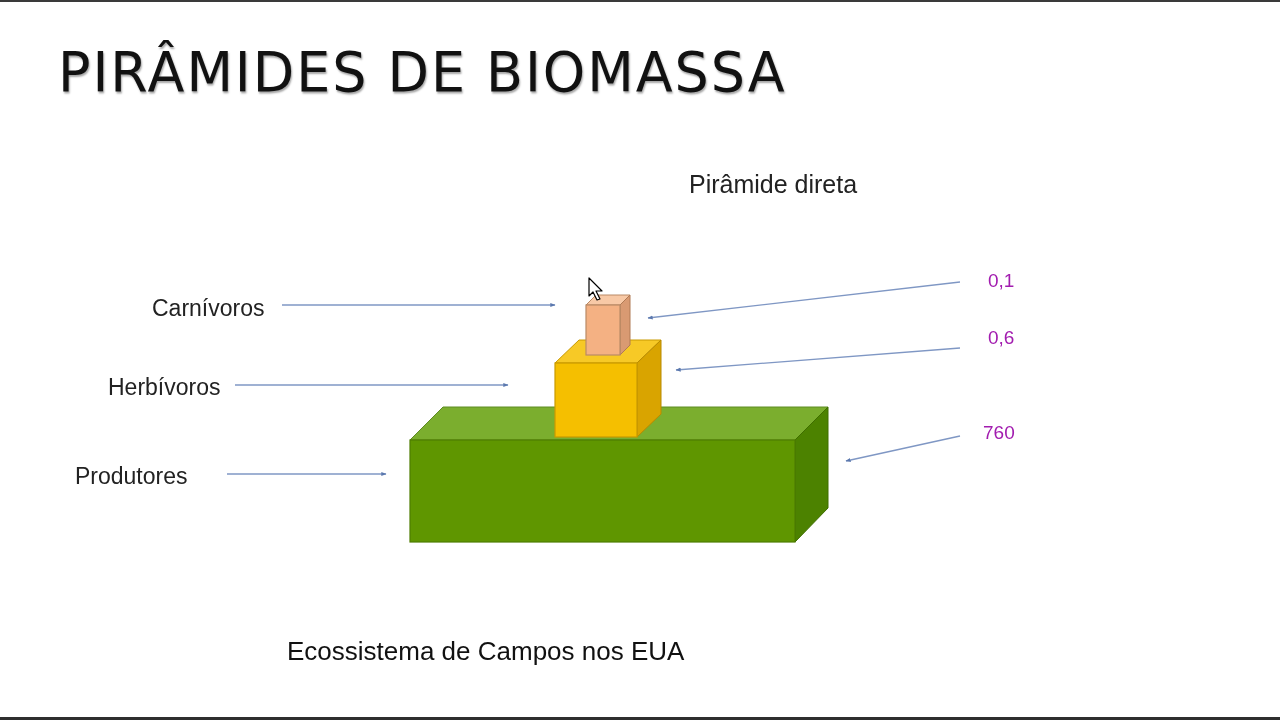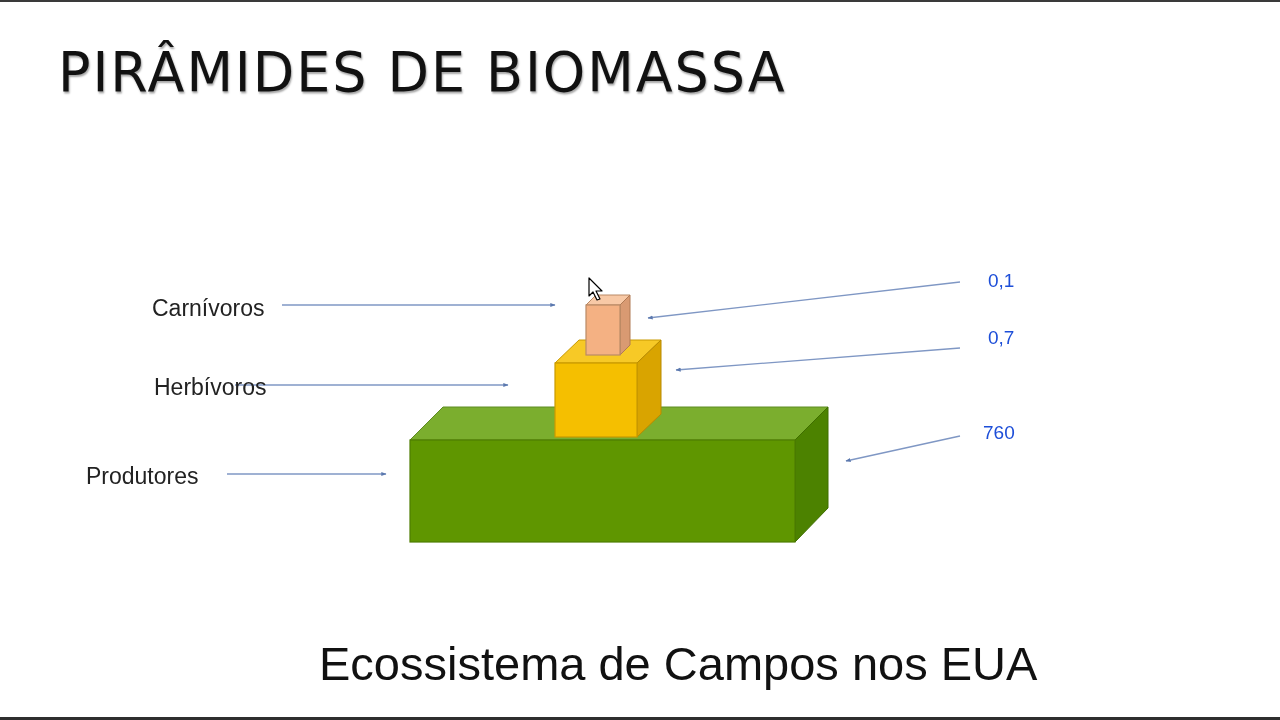--- a/index.html
+++ b/index.html
@@ -56,48 +56,48 @@
     }
     .label {
       position: absolute;
       font-size: 23px;
       color: #222222;
       white-space: nowrap;
     }
     .value {
       position: absolute;
       font-size: 19px;
-      color: #1d4ed8;
+      color: #a21caf;
       white-space: nowrap;
     }
     .caption {
       position: absolute;
       left: 287px;
       top: 636px;
-      font-size: 47px;
+      font-size: 26px;
       color: #111111;
       white-space: nowrap;
-      margin-left: 32px;
     }
     svg.diagram {
       position: absolute;
       left: 0;
       top: 0;
       width: 1280px;
       height: 720px;
     }
   </style>
 </head>
 <body>
 
 <div class="slide">
   <div class="bar-top"></div>
 
   <div class="title">PIRÂMIDES DE BIOMASSA</div>
 
+  <div class="header-text" style="left:689px;">Pirâmide direta</div>
 
   <svg class="diagram" viewBox="0 0 1280 720" xmlns="http://www.w3.org/2000/svg">
     <defs>
       <marker id="ah" viewBox="0 0 10 10" refX="9" refY="5" markerWidth="4" markerHeight="4" orient="auto-start-reverse">
         <path d="M0,1 L10,5 L0,9 z" fill="#5B78AE"></path>
       </marker>
     </defs>
 
     <g>
       <polygon points="410,440 443,407 828,407 795,440" fill="#7BAE2E" stroke="#5E8C22" stroke-width="1"></polygon>
@@ -124,23 +124,23 @@
     <line x1="960" y1="282" x2="648" y2="318" stroke="#7F97C4" stroke-width="1.3" marker-end="url(#ah)"></line>
     <line x1="960" y1="348" x2="676" y2="370" stroke="#7F97C4" stroke-width="1.3" marker-end="url(#ah)"></line>
     <line x1="960" y1="436" x2="846" y2="461" stroke="#7F97C4" stroke-width="1.3" marker-end="url(#ah)"></line>
 
     <g transform="translate(589,278)">
       <path d="M0,0 L0,18 L4,14 L8,22 L11,21 L7,13 L13,13 Z" fill="#ffffff" stroke="#000000" stroke-width="1.2" stroke-linejoin="round"></path>
     </g>
   </svg>
 
   <div class="label" style="left:152px; top:295px;">Carnívoros</div>
-  <div class="label" style="left:108px; top:374px;margin-left:46px;">Herbívoros</div>
-  <div class="label" style="left:86px; top:463px;">Produtores</div>
+  <div class="label" style="left:108px; top:374px;">Herbívoros</div>
+  <div class="label" style="left:75px; top:463px;">Produtores</div>
 
   <div class="value" style="left:988px; top:270px;">0,1</div>
-  <div class="value" style="left:988px; top:327px;">0,7</div>
+  <div class="value" style="left:988px; top:327px;">0,6</div>
   <div class="value" style="left:983px; top:422px;">760</div>
 
   <div class="caption">Ecossistema de Campos nos EUA</div>
 
   <div class="bar-bottom"></div>
 </div>
 
 </body></html>

